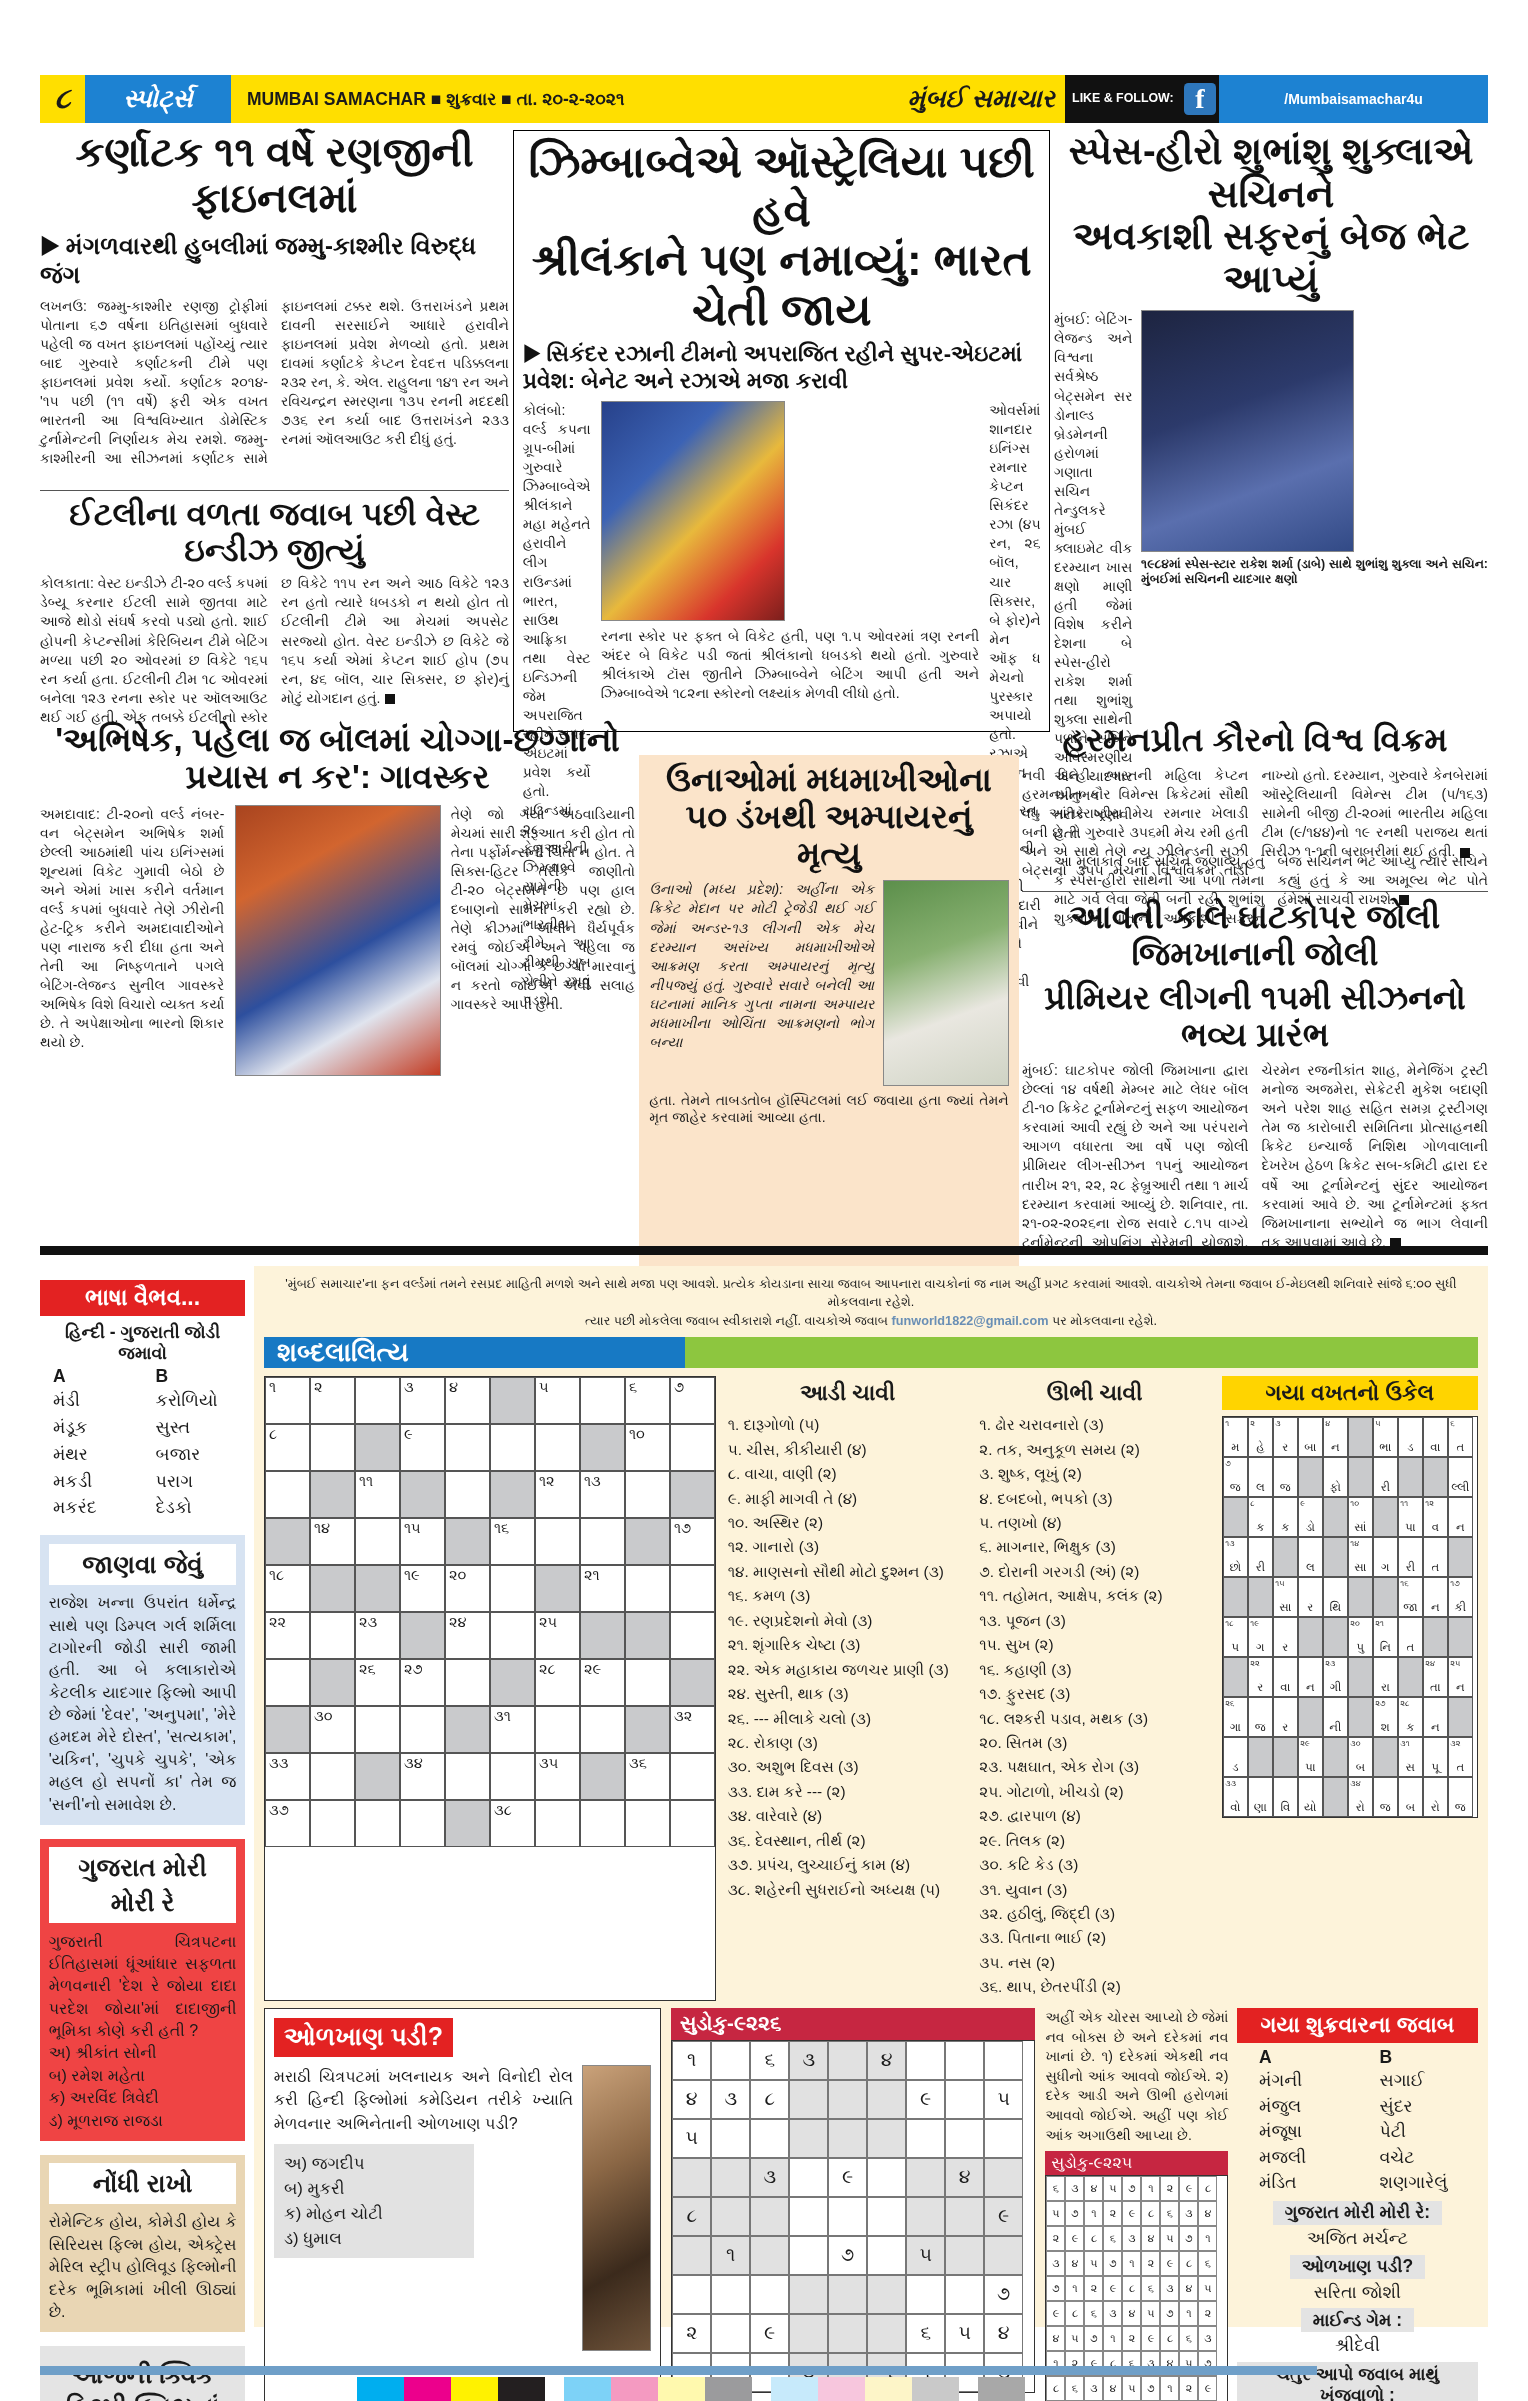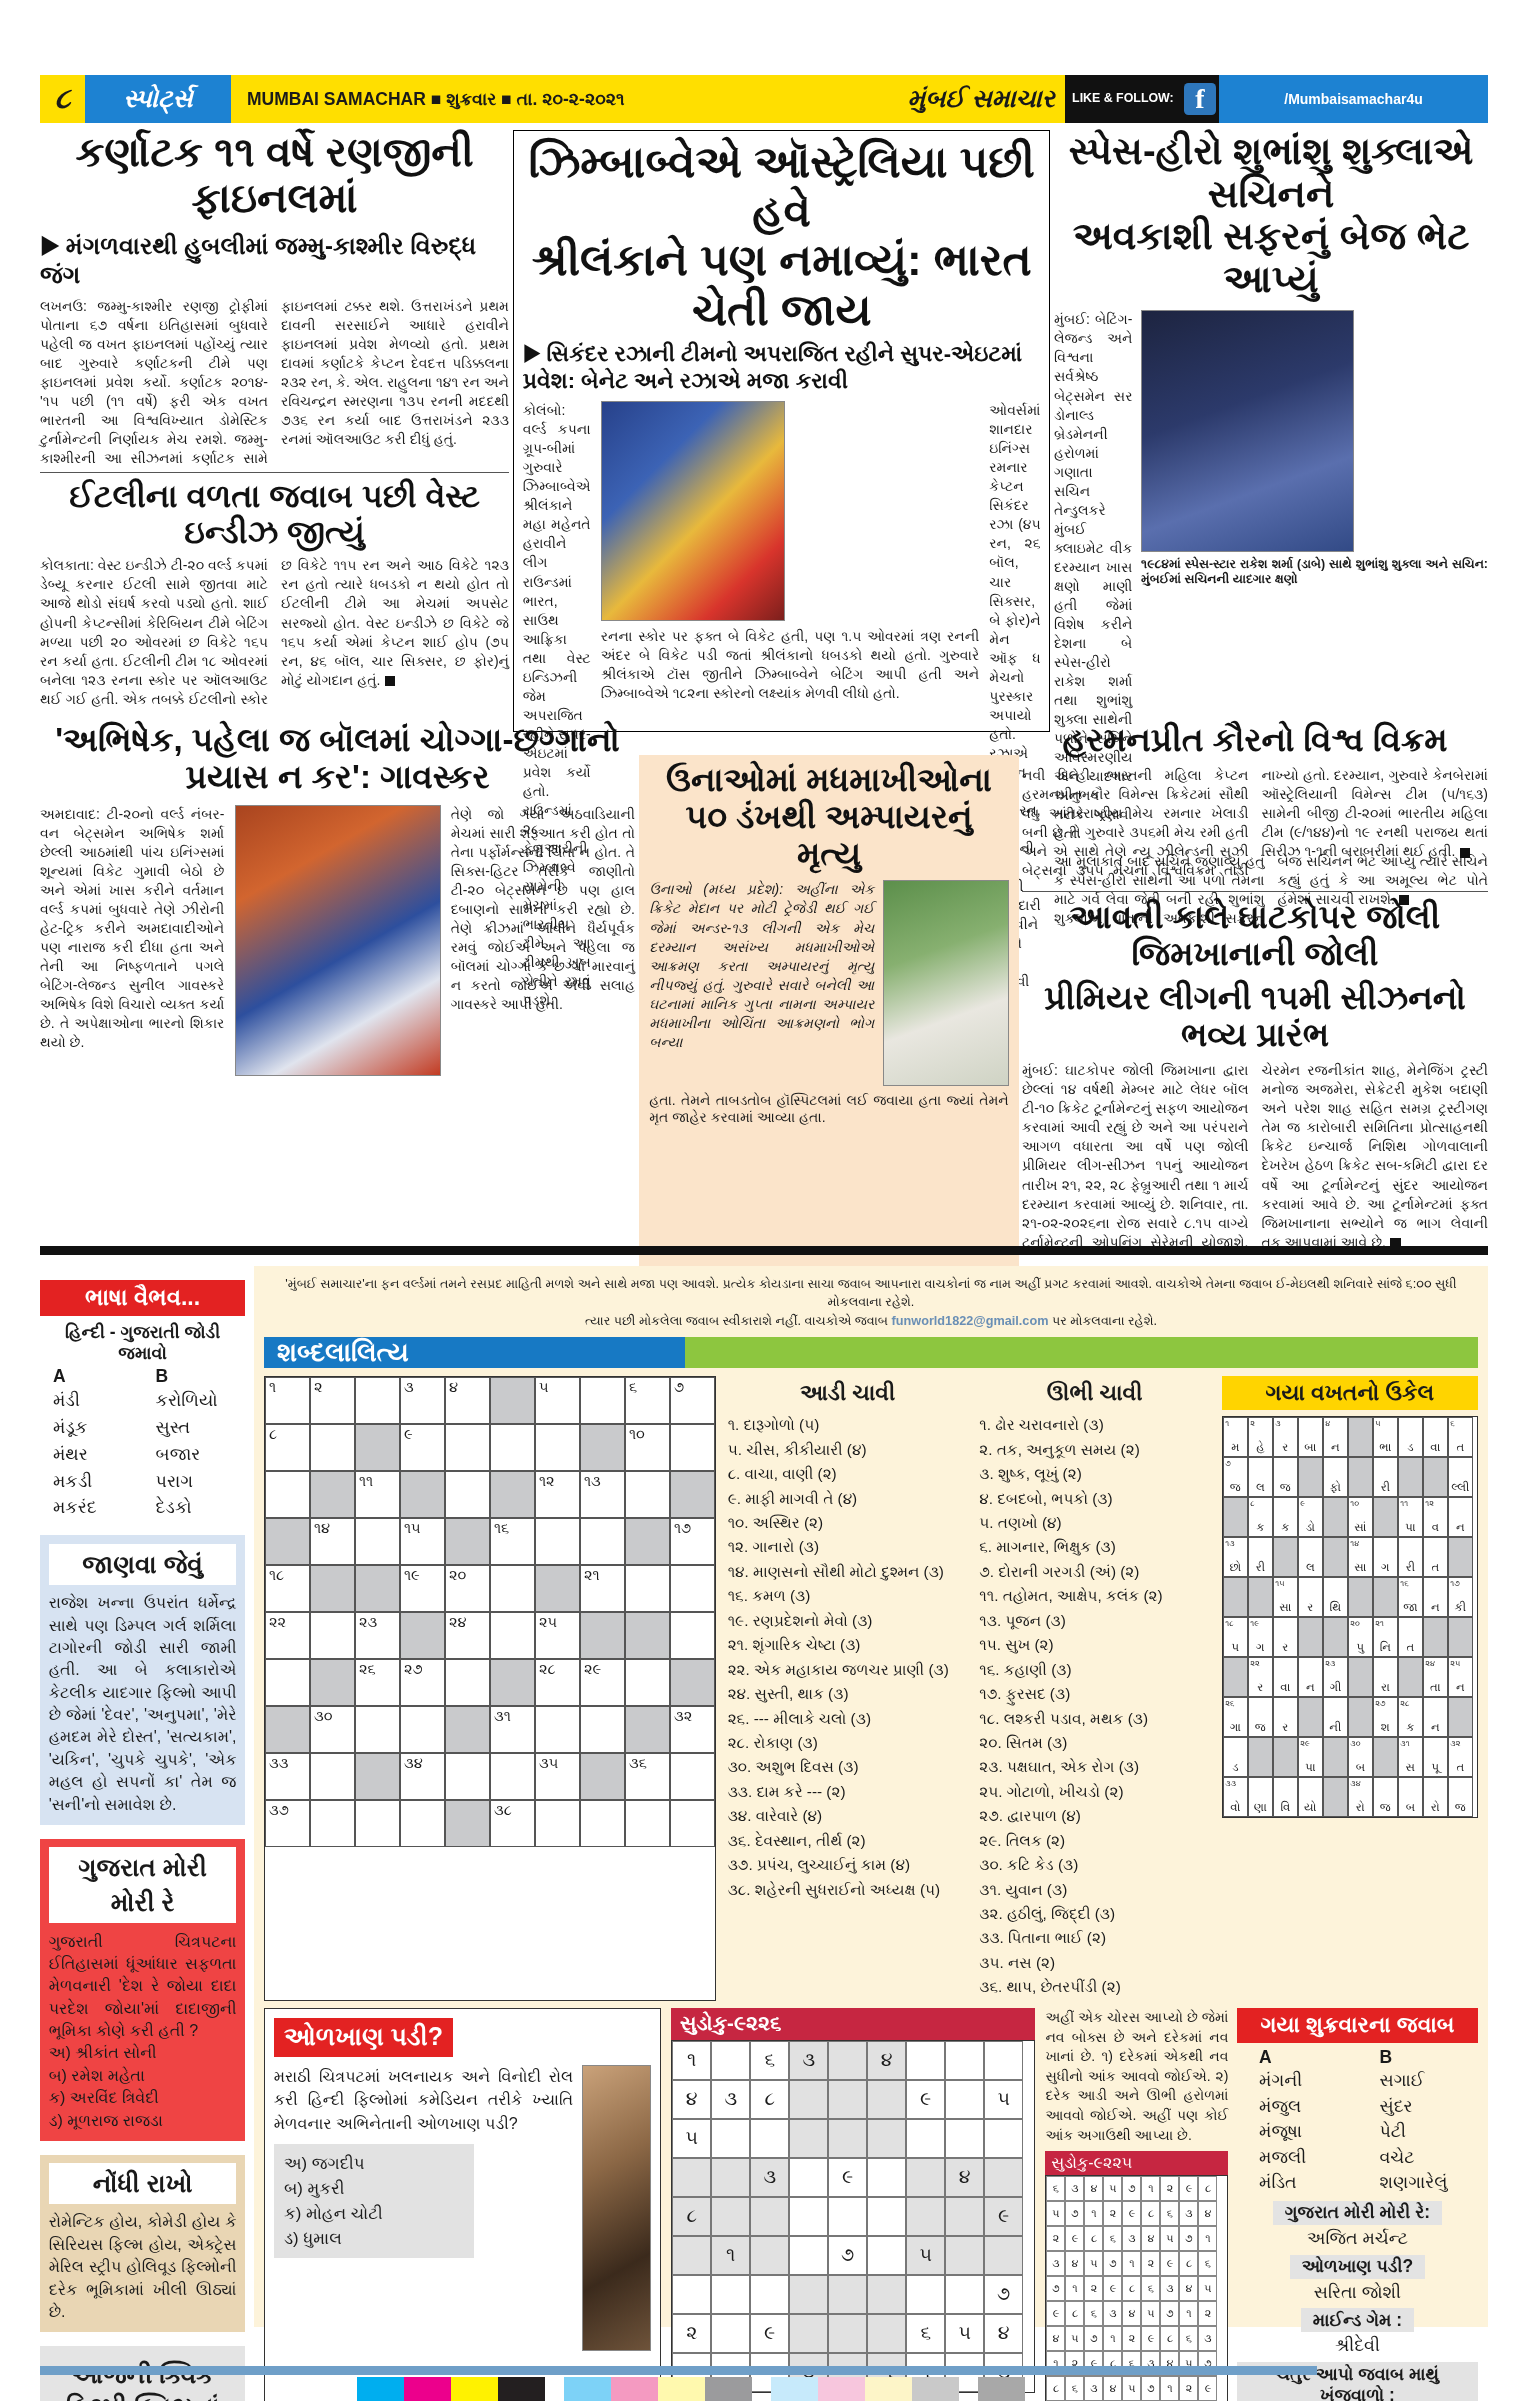--- a/index.html
+++ b/index.html
@@ -22,21 +22,21 @@
          font-size:14px;font-weight:bold;}
   
   .headline{font-weight:bold;color:#111;text-align:center;line-height:1.12;}
   .subhead{font-weight:bold;color:#111;line-height:1.2;}
   .body-cols{column-gap:13px;text-align:justify;font-size:14px;line-height:1.36;}
   .cols2{column-count:2;}
   .endsq{display:inline-block;width:10.2px;height:10.2px;background:#111;vertical-align:middle;margin-left:4.4px;}
   .col-left{position:absolute;left:40px;top:130px;width:469px;height:591px;}
   .art-karnataka .headline{font-size:41px;}
   .art-karnataka .subhead{font-size:24px;margin:10.2px 0 7.3px 0;}
-  .art-italy{border-top:1.5px solid #555;margin-top:4px;padding-top:5.8px;}
+  .art-italy{border-top:1.5px solid #555;margin-top:22px;padding-top:5.8px;}
   .art-italy .headline{font-size:32px;margin-bottom:5.8px;}
   .art-zim{position:absolute;left:513px;top:130px;width:518px;height:588px;border:1.5px solid #000;padding:5.8px 8.7px;}
   .art-zim .headline{font-size:44px;}
   .art-zim .subhead{font-size:22px;margin:7.3px 0;}
   .zimflex{display:flex;gap:10.2px;}
   .zimflex .tcol{flex:1;text-align:justify;font-size:14px;line-height:1.36;}
   .photo{background:linear-gradient(135deg,#27418a 0%,#3c63b5 30%,#e8b93c 55%,#d8342c 80%,#7c1f1c 100%);
          border:0.7px solid #888;}
   .photo.zim{width:182px;height:218px;align-self:flex-start;}
   .col-right{position:absolute;left:1054px;top:130px;width:434px;height:591px;}

